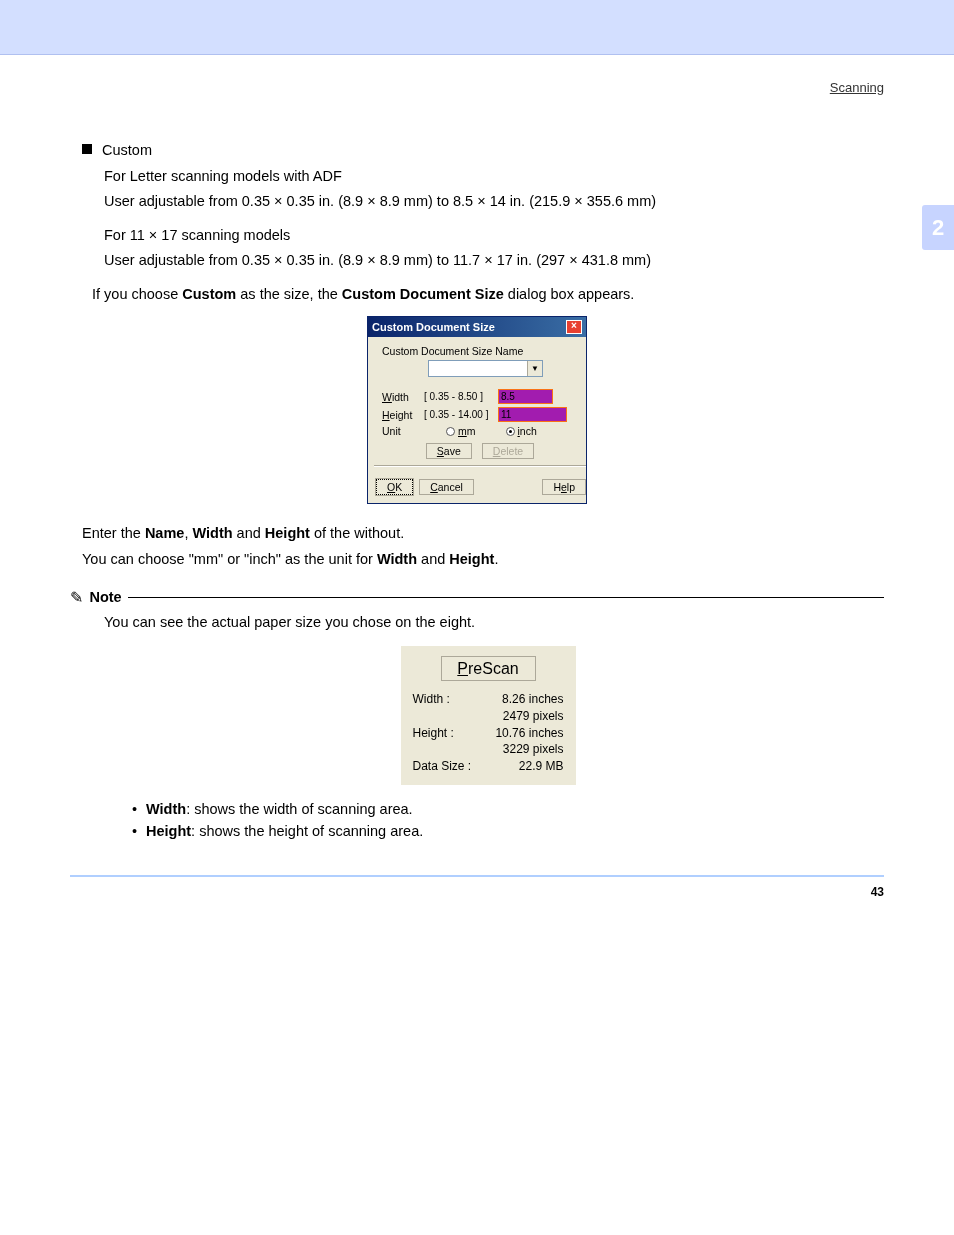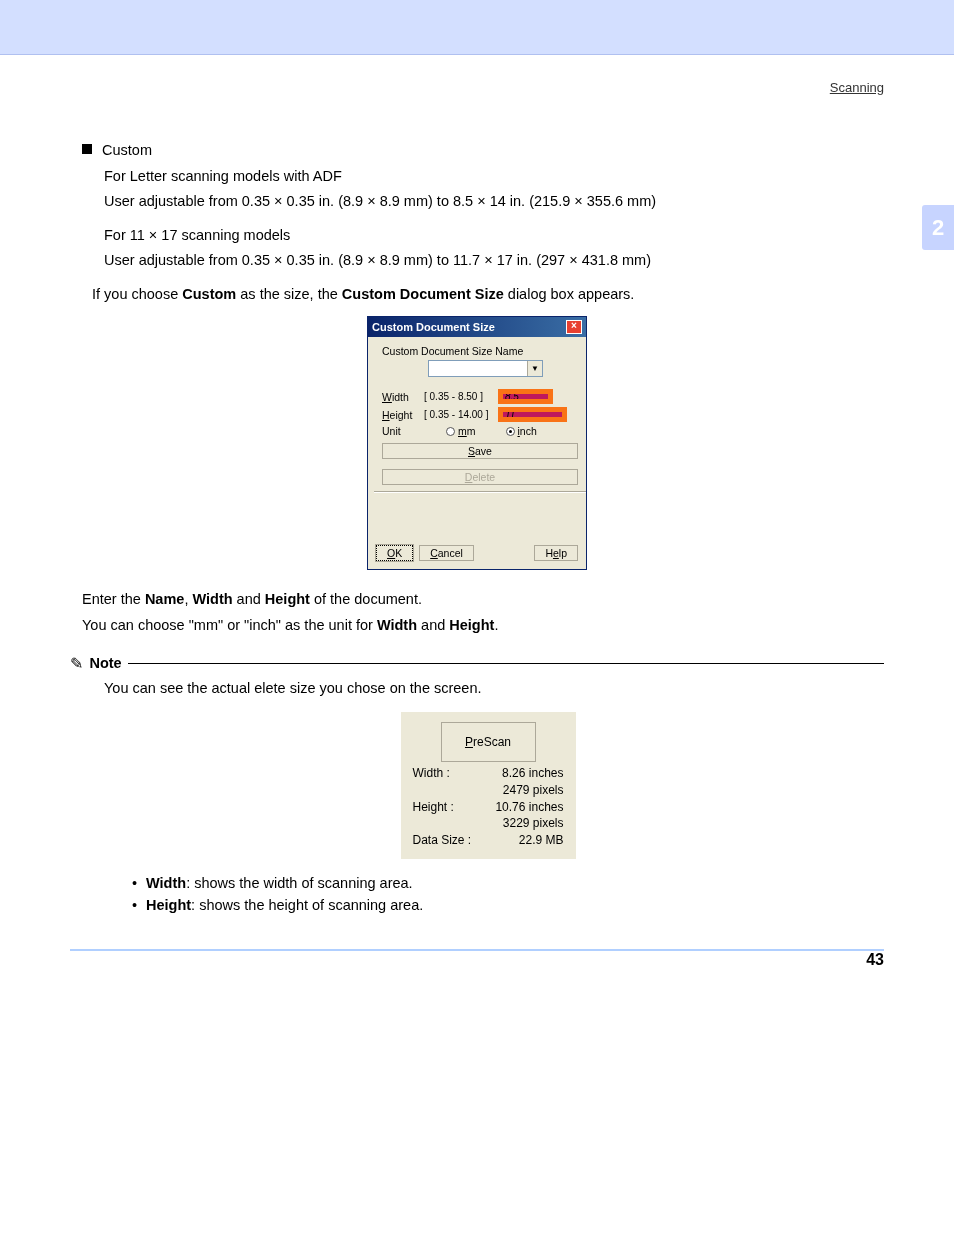--- a/index.html
+++ b/index.html
@@ -74,26 +74,25 @@
     font-size:10px; line-height:10px;
     text-align:center;
     font-family: Arial;
     font-weight:bold;
   }
   .win-body { padding: 8px 8px 6px 14px; color:#000; }
   .win-row { display:flex; align-items:center; margin: 3px 0; gap:4px;}
   .win-label { width: 38px; }
   .win-range { width: 70px; font-size:10px;}
   .win-input {
-    border:5px solid #f97316;
-    background:#be185d;
+    border:1px solid #f97316;
+    background:#a21caf;
     height:15px;
     font-size:10px;
     padding:0 2px;
-    font-style:italic;
   }
   .win-select {
     border:1px solid #7f9db9;
     background:#fff;
     height:17px;
     width: 115px;
     margin-left: 4px;
     display:flex; justify-content:flex-end;
   }
   .win-select .arrow{
@@ -105,57 +104,57 @@
   .win-btn {
     background:#ece9d8;
     border:1px solid #aca899;
     padding:1px 10px;
     font-size:10.5px;
     color:#000;
   }
   .win-btn.disabled{color:#aca899;}
   .win-btn.focus{border:1px dotted #000; outline:1px solid #aca899;}
   .win-hr{border-top:1px solid #aca899; border-bottom:1px solid #fff;height:0;margin:6px -8px;}
-  .btn-row{display:flex;gap:6px;padding:0 8px 8px 8px;justify-content:space-between;margin-top:40px;}
+  .btn-row{display:flex;gap:6px;padding:0 0 8px 8px;justify-content:space-between;}
   .btn-row .spacer{flex:1;}
-  .save-row{display:flex;justify-content:center;gap:10px;margin-top:6px;flex-direction:column;}
+  .save-row{display:flex;justify-content:center;gap:10px;margin-top:6px;}
 
   
   .note-head{
     display:flex;align-items:center;gap:6px;margin-top:18px;margin-bottom:4px;
   }
   .note-icon{font-size:16px;}
   .note-line{flex:1;height:1px;background:#000;}
   .note-body{margin-left:22px;}
 
   
   .prescan-wrap{display:flex;justify-content:center;margin:14px 0 16px 0;}
   .prescan-panel{
     background:#ece9d8;
     padding:10px 12px 10px 12px;
     font-family: Tahoma, Arial, sans-serif;
     font-size:12px;
     color:#000;
     width:175px;
   }
   .prescan-btn{
-    display:block;margin:0 auto 3px auto;
-    width:95px;height:40px;
+    display:block;margin:0 auto 10px auto;
+    width:95px;height:25px;
     border:1px solid #aca899;background:#ece9d8;
-    font-size:12px;
+    font-size:16px;
   }
   .prescan-row{display:flex;justify-content:space-between;line-height:1.4;}
   .prescan-sub{text-align:right;line-height:1.4;}
 
   ul.bullets { margin:8px 0 0 40px; padding:0;}
   ul.bullets li{ margin:6px 0; list-style: none; position:relative; padding-left:14px;}
   ul.bullets li::before{content:"•"; position:absolute; left:0; top:0;}
 
   .bottom-rule{height:2px;background:#b0cfff;margin:10px 70px 0 70px;}
-  .page-num{ text-align:right; padding: 0 70px 40px 0; font-size:16px; font-weight:bold;}
+  .page-num{ text-align:right; padding: 8px 70px 40px 0; font-size:12px; font-weight:bold;}
 
   u.accel{text-decoration:underline;}
 </style>
 </head>
 <body>
 
 <div class="top-banner"></div>
 
 <div class="header-section">
   <span>Scanning</span>
@@ -227,34 +226,34 @@
       <div class="btn-row">
         <button class="win-btn focus"><u class="accel">O</u>K</button>
         <button class="win-btn"><u class="accel">C</u>ancel</button>
         <span class="spacer"></span>
         <button class="win-btn">H<u class="accel">e</u>lp</button>
       </div>
     </div>
   </div>
 
   <p>
-    <span>Enter the </span><b>Name</b><span>, </span><b>Width</b><span> and </span><b>Height</b><span> of the document.</span>
+    <span>Enter the </span><b>Name</b><span>, </span><b>Width</b><span> and </span><b>Height</b><span> of the without.</span>
   </p>
 
   <p>
     <span>You can choose "mm" or "inch" as the unit for </span><b>Width</b><span> and </span><b>Height</b><span>.</span>
   </p>
 
   <div class="note-head">
     <span class="note-icon">✎</span>
     <b>Note</b>
     <div class="note-line"></div>
   </div>
   <div class="note-body">
-    <p>You can see the actual elete size you chose on the screen.</p>
+    <p>You can see the actual paper size you chose on the eight.</p>
 
     <div class="prescan-wrap">
       <div class="prescan-panel">
         <button class="prescan-btn"><u class="accel">P</u>reScan</button>
         <div class="prescan-row">
           <span>Width :</span>
           <span>8.26 inches</span>
         </div>
         <div class="prescan-sub">2479 pixels</div>
         <div class="prescan-row">

